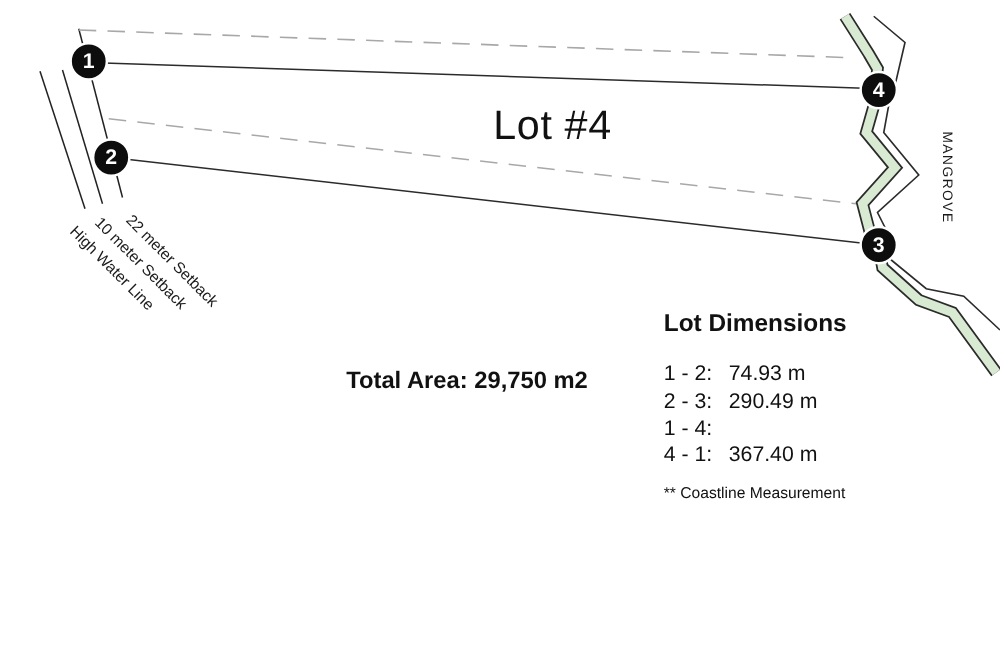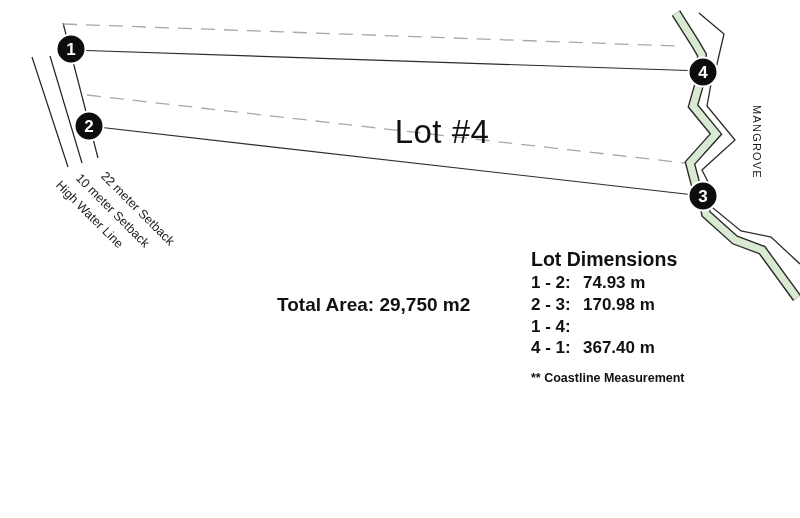--- a/index.html
+++ b/index.html
@@ -9,40 +9,40 @@
   }
   #linework{position:absolute;left:0;top:0;z-index:1;}
   .marker{
     position:absolute;z-index:4;width:27px;height:27px;border-radius:50%;
     background:#0d0d0d;border:2px solid #ffffff;
     color:#fff;font-weight:bold;font-size:17px;line-height:27px;text-align:center;
     transform:translate(-50%,-50%);
   }
   .lot-title{
     position:absolute;z-index:3;left:442px;top:100px;transform:translate(-50%,-50%);
-    font-size:33px;font-weight:400;letter-spacing:0.5px;white-space:nowrap;margin-top:32px;
+    font-size:33px;font-weight:400;letter-spacing:0.5px;white-space:nowrap;
   }
   .slant-label{
     position:absolute;z-index:3;font-size:12.5px;color:#1a1a1a;white-space:nowrap;
     transform-origin:0 50%;transform:rotate(45deg);
   }
   .mangrove-label{
     position:absolute;z-index:3;left:757px;top:142px;
     transform:translate(-50%,-50%) rotate(90deg);
     font-size:11px;letter-spacing:1.2px;color:#1a1a1a;white-space:nowrap;
   }
   .summary-block{
     position:absolute;z-index:3;left:277px;top:246px;
     font-size:19px;font-weight:bold;line-height:23.4px;white-space:pre;
   }
   .dims-block{position:absolute;z-index:3;left:531px;top:247px;}
-  .dims-heading{font-size:19.5px;font-weight:bold;line-height:24px;margin-bottom:1px;white-space:nowrap;}
-  .dims-row{display:flex;font-size:17px;font-weight:bold;line-height:21.8px;white-space:nowrap;}
+  .dims-heading{font-size:19.5px;font-weight:bold;line-height:24px;margin-bottom:17px;white-space:nowrap;}
+  .dims-row{display:flex;font-size:17px;font-weight:normal;line-height:21.8px;white-space:nowrap;}
   .dims-row .lbl{width:52px;}
-  .dims-footnote{margin-top:12px;font-size:12.5px;font-weight:bold;white-space:nowrap;}
+  .dims-footnote{margin-top:12px;font-size:12.5px;font-weight:normal;white-space:nowrap;}
 </style>
 </head>
 <body>
 
 <div id="canvas">
 
   <svg id="linework" width="800" height="518" viewBox="0 0 800 518">
 
     <path d="M32,57 L68,167" stroke="#222" stroke-width="1.2" fill="none"></path>
     <path d="M50,56 L82,163" stroke="#222" stroke-width="1.2" fill="none"></path>
@@ -78,21 +78,21 @@
   </div>
 
   <div class="dims-block">
     <div class="dims-heading">Lot Dimensions</div>
     <div class="dims-row">
       <span class="lbl">1 - 2:</span>
       <span class="val">74.93 m</span>
     </div>
     <div class="dims-row">
       <span class="lbl">2 - 3:</span>
-      <span class="val">170.98 m</span>
+      <span class="val">290.49 m</span>
     </div>
     <div class="dims-row">
       <span class="lbl">1 - 4:</span>
     </div>
     <div class="dims-row">
       <span class="lbl">4 - 1:</span>
       <span class="val">367.40 m</span>
     </div>
     <div class="dims-footnote">** Coastline Measurement</div>
   </div>

